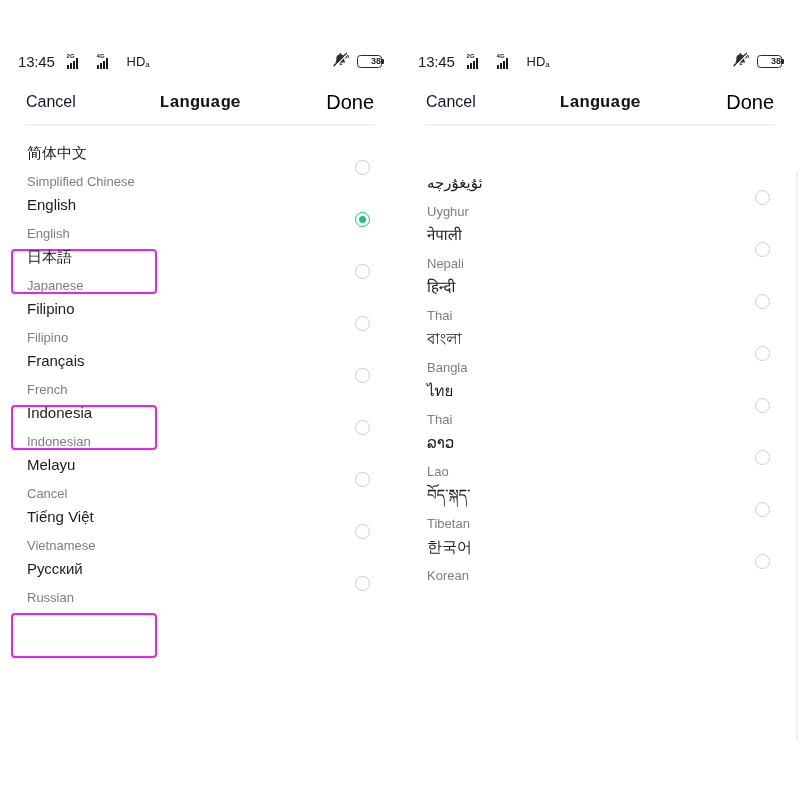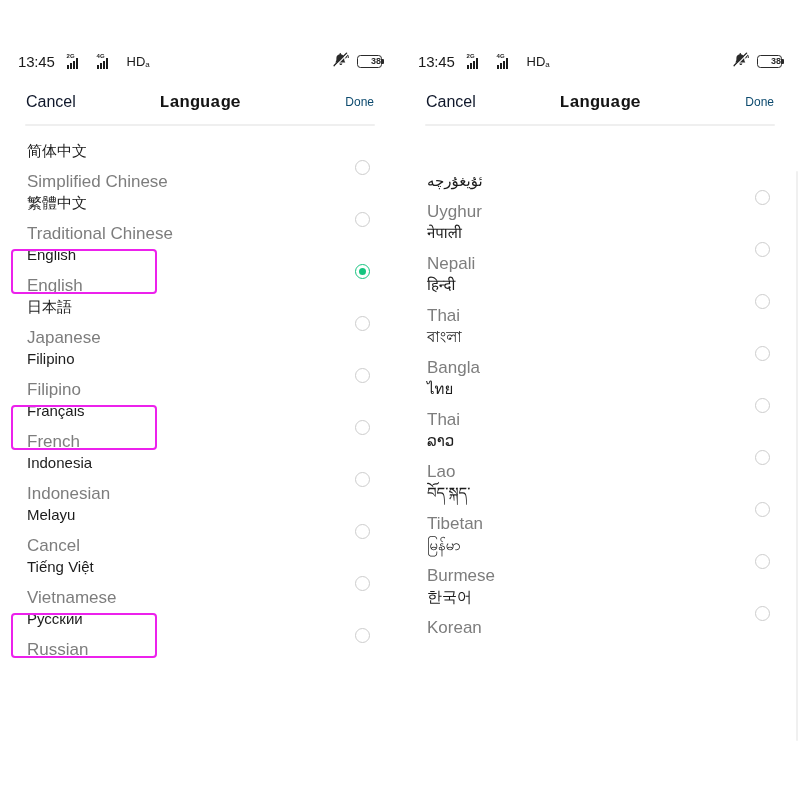--- a/index.html
+++ b/index.html
@@ -157,22 +157,22 @@
     text-align: center;
     font-size: 17px;
     font-weight: bold;
     color: #141414;
     line-height: 1;
     pointer-events: none;
     font-family: Liberation Mono, monospace;
   }
   .nav-done {
     margin-left: auto;
-    font-size: 12px;
-    color: #0c4a6e;
+    font-size: 20px;
+    color: #000000;
     line-height: 1;
     position: relative;
     z-index: 2;
     cursor: default;
   }
   .nav-divider {
     position: absolute;
     top: 124px;
     left: 25px;
     width: 350px;
@@ -206,21 +206,21 @@
     justify-content: center;
     gap: 13px;
   }
   .lang-native {
     font-size: 15px;
     color: #1c1c1c;
     line-height: 1.15;
     white-space: nowrap;
   }
   .lang-english {
-    font-size: 17px;
+    font-size: 13px;
     color: #7d7d7d;
     line-height: 1.15;
     white-space: nowrap;
   }
   .radio {
     margin-left: auto;
     width: 15px;
     height: 15px;
     border-radius: 50%;
     border: 1.3px solid #cdcdcd;
@@ -318,27 +318,20 @@
     <div class="lang-list left">
         <div class="lang-row">
           <div class="lang-texts">
             <div class="lang-native">简体中文</div>
             <div class="lang-english">Simplified Chinese</div>
           </div>
           <div class="radio"></div>
         </div>
         <div class="lang-row">
           <div class="lang-texts">
-            <div class="lang-native">繁體中文</div>
-            <div class="lang-english">Traditional Chinese</div>
-          </div>
-          <div class="radio"></div>
-        </div>
-        <div class="lang-row">
-          <div class="lang-texts">
             <div class="lang-native">English</div>
             <div class="lang-english">English</div>
           </div>
           <div class="radio selected"></div>
         </div>
         <div class="hl-box" style="top: 108px; left: 11px; width: 146px; height: 45px;"></div>
         <div class="lang-row">
           <div class="lang-texts">
             <div class="lang-native">日本語</div>
             <div class="lang-english">Japanese</div>
@@ -485,27 +478,20 @@
         </div>
         <div class="lang-row">
           <div class="lang-texts">
             <div class="lang-native">བོད་སྐད་</div>
             <div class="lang-english">Tibetan</div>
           </div>
           <div class="radio"></div>
         </div>
         <div class="lang-row">
           <div class="lang-texts">
-            <div class="lang-native">မြန်မာ</div>
-            <div class="lang-english">Burmese</div>
-          </div>
-          <div class="radio"></div>
-        </div>
-        <div class="lang-row">
-          <div class="lang-texts">
             <div class="lang-native">한국어</div>
             <div class="lang-english">Korean</div>
           </div>
           <div class="radio"></div>
         </div>
       </div>
     <div class="scroll-track"></div>
   </div>
 
 </div>

